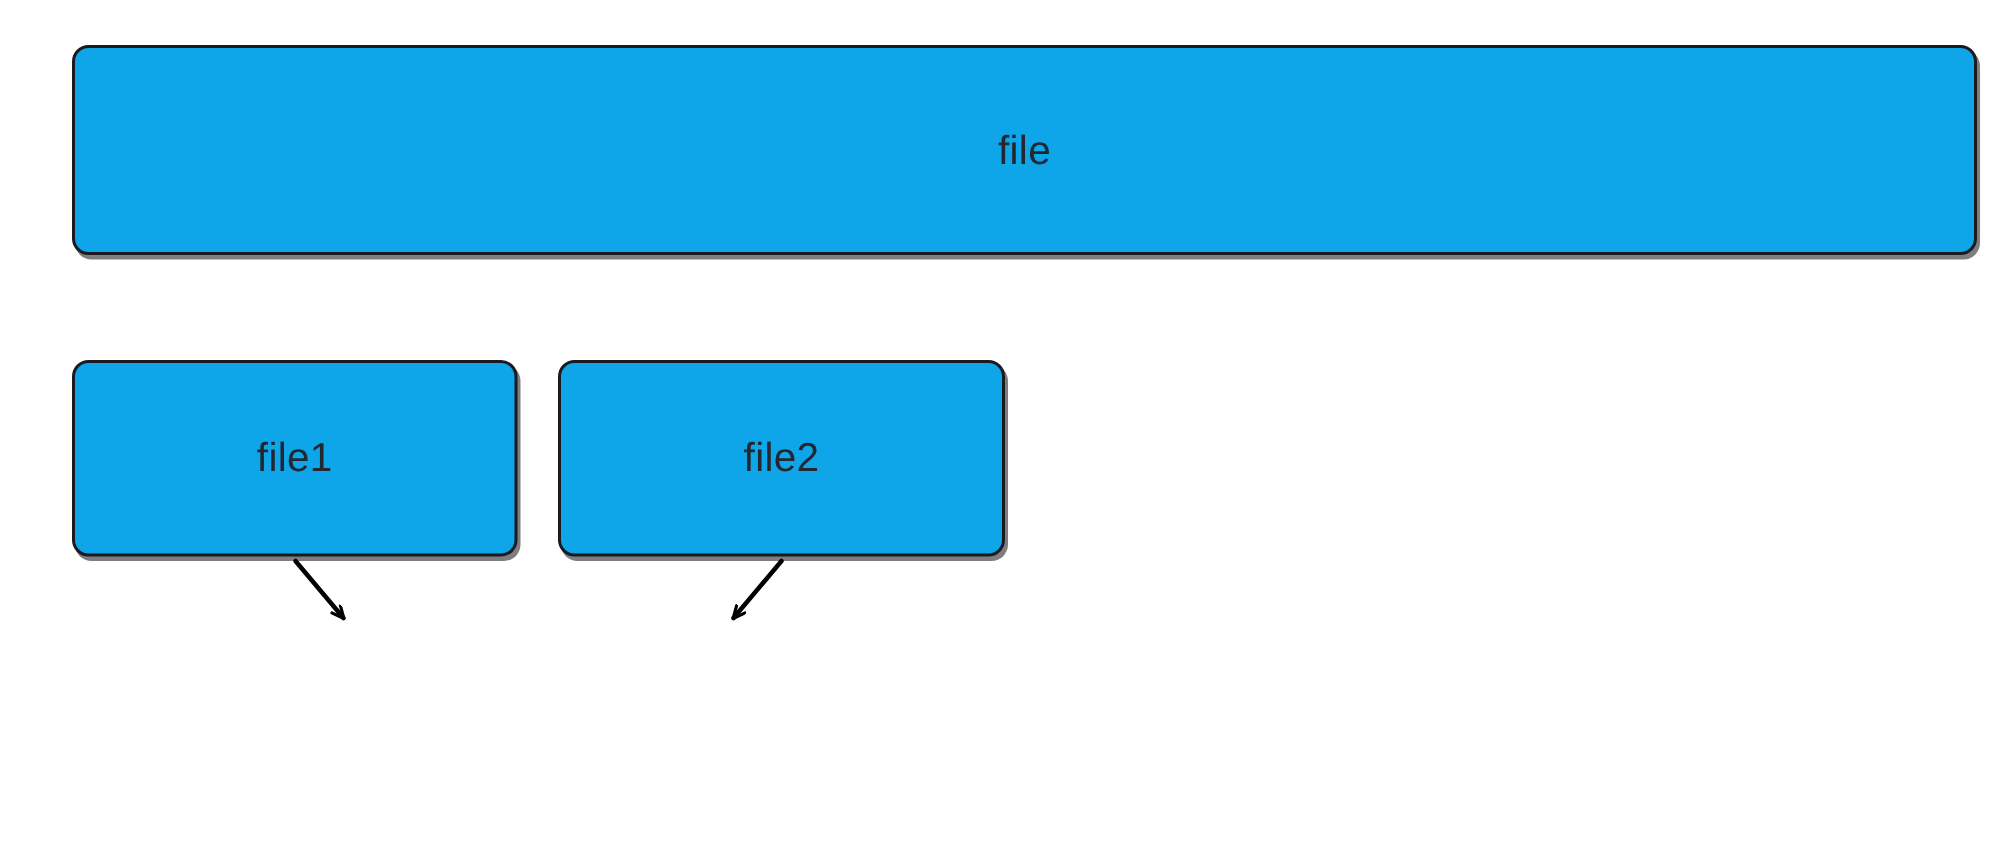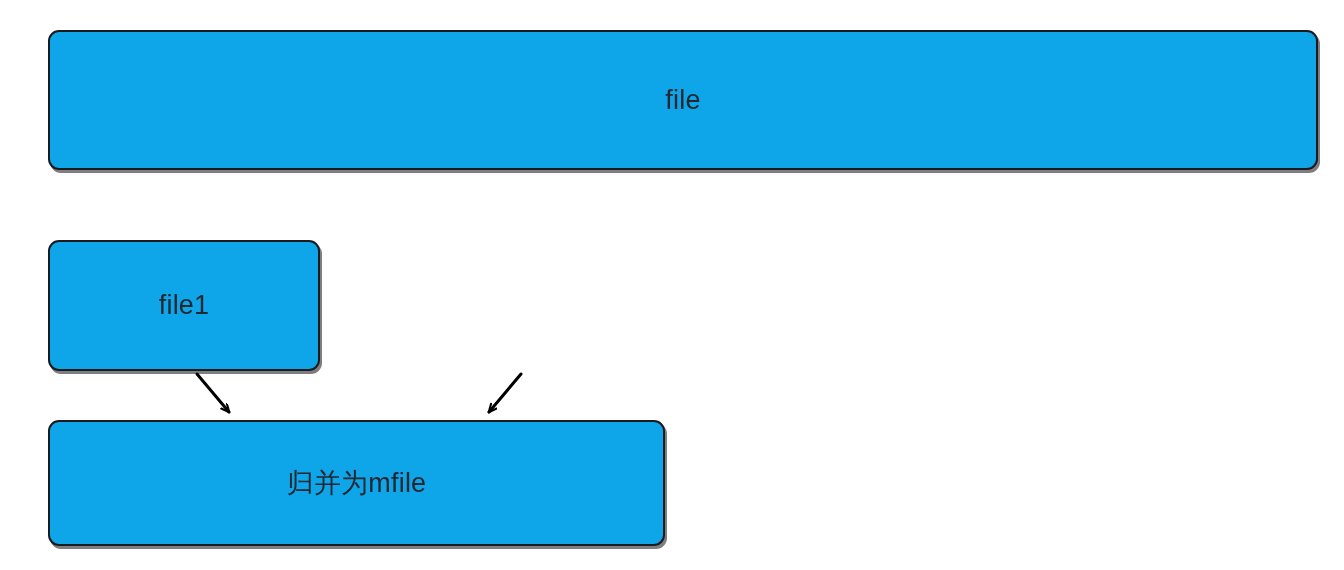--- a/index.html
+++ b/index.html
@@ -43,21 +43,21 @@
   
   #node-file {
     left: 48px;
     top: 30px;
     width: 1270px;
     height: 140px;
   }
   #node-file1 {
     left: 48px;
     top: 240px;
-    width: 272px;
+    width: 297px;
     height: 131px;
   }
   #node-file2 {
     left: 372px;
     top: 240px;
     width: 298px;
     height: 131px;
   }
   #node-merge {
     left: 48px;
@@ -80,24 +80,24 @@
 <div id="diagram-canvas">
 
   <div class="node" id="node-file">
     <span class="node-label">file</span>
   </div>
 
   <div class="node" id="node-file1">
     <span class="node-label">file1</span>
   </div>
 
+  <div class="node" id="node-file2">
+    <span class="node-label">file2</span>
+  </div>
 
-  <div class="node" id="node-merge">
-    <span class="node-label">归并为mfile</span>
-  </div>
 
   <svg id="edge-layer" width="1344" height="570" viewBox="0 0 1344 570" xmlns="http://www.w3.org/2000/svg">
     <defs>
       <marker id="arrowhead-open" markerWidth="11" markerHeight="11" refX="8.6" refY="4.2" orient="auto" markerUnits="userSpaceOnUse">
         <path d="M1,0.5 L9,4.2 L1,7.9" fill="none" stroke="#000000" stroke-width="2.1" stroke-linecap="round" stroke-linejoin="round"></path>
       </marker>
     </defs>
 
     <g>
       <path d="M197,374 L229,412" fill="none" stroke="#000000" stroke-width="3" stroke-linecap="round" marker-end="url(#arrowhead-open)"></path>

